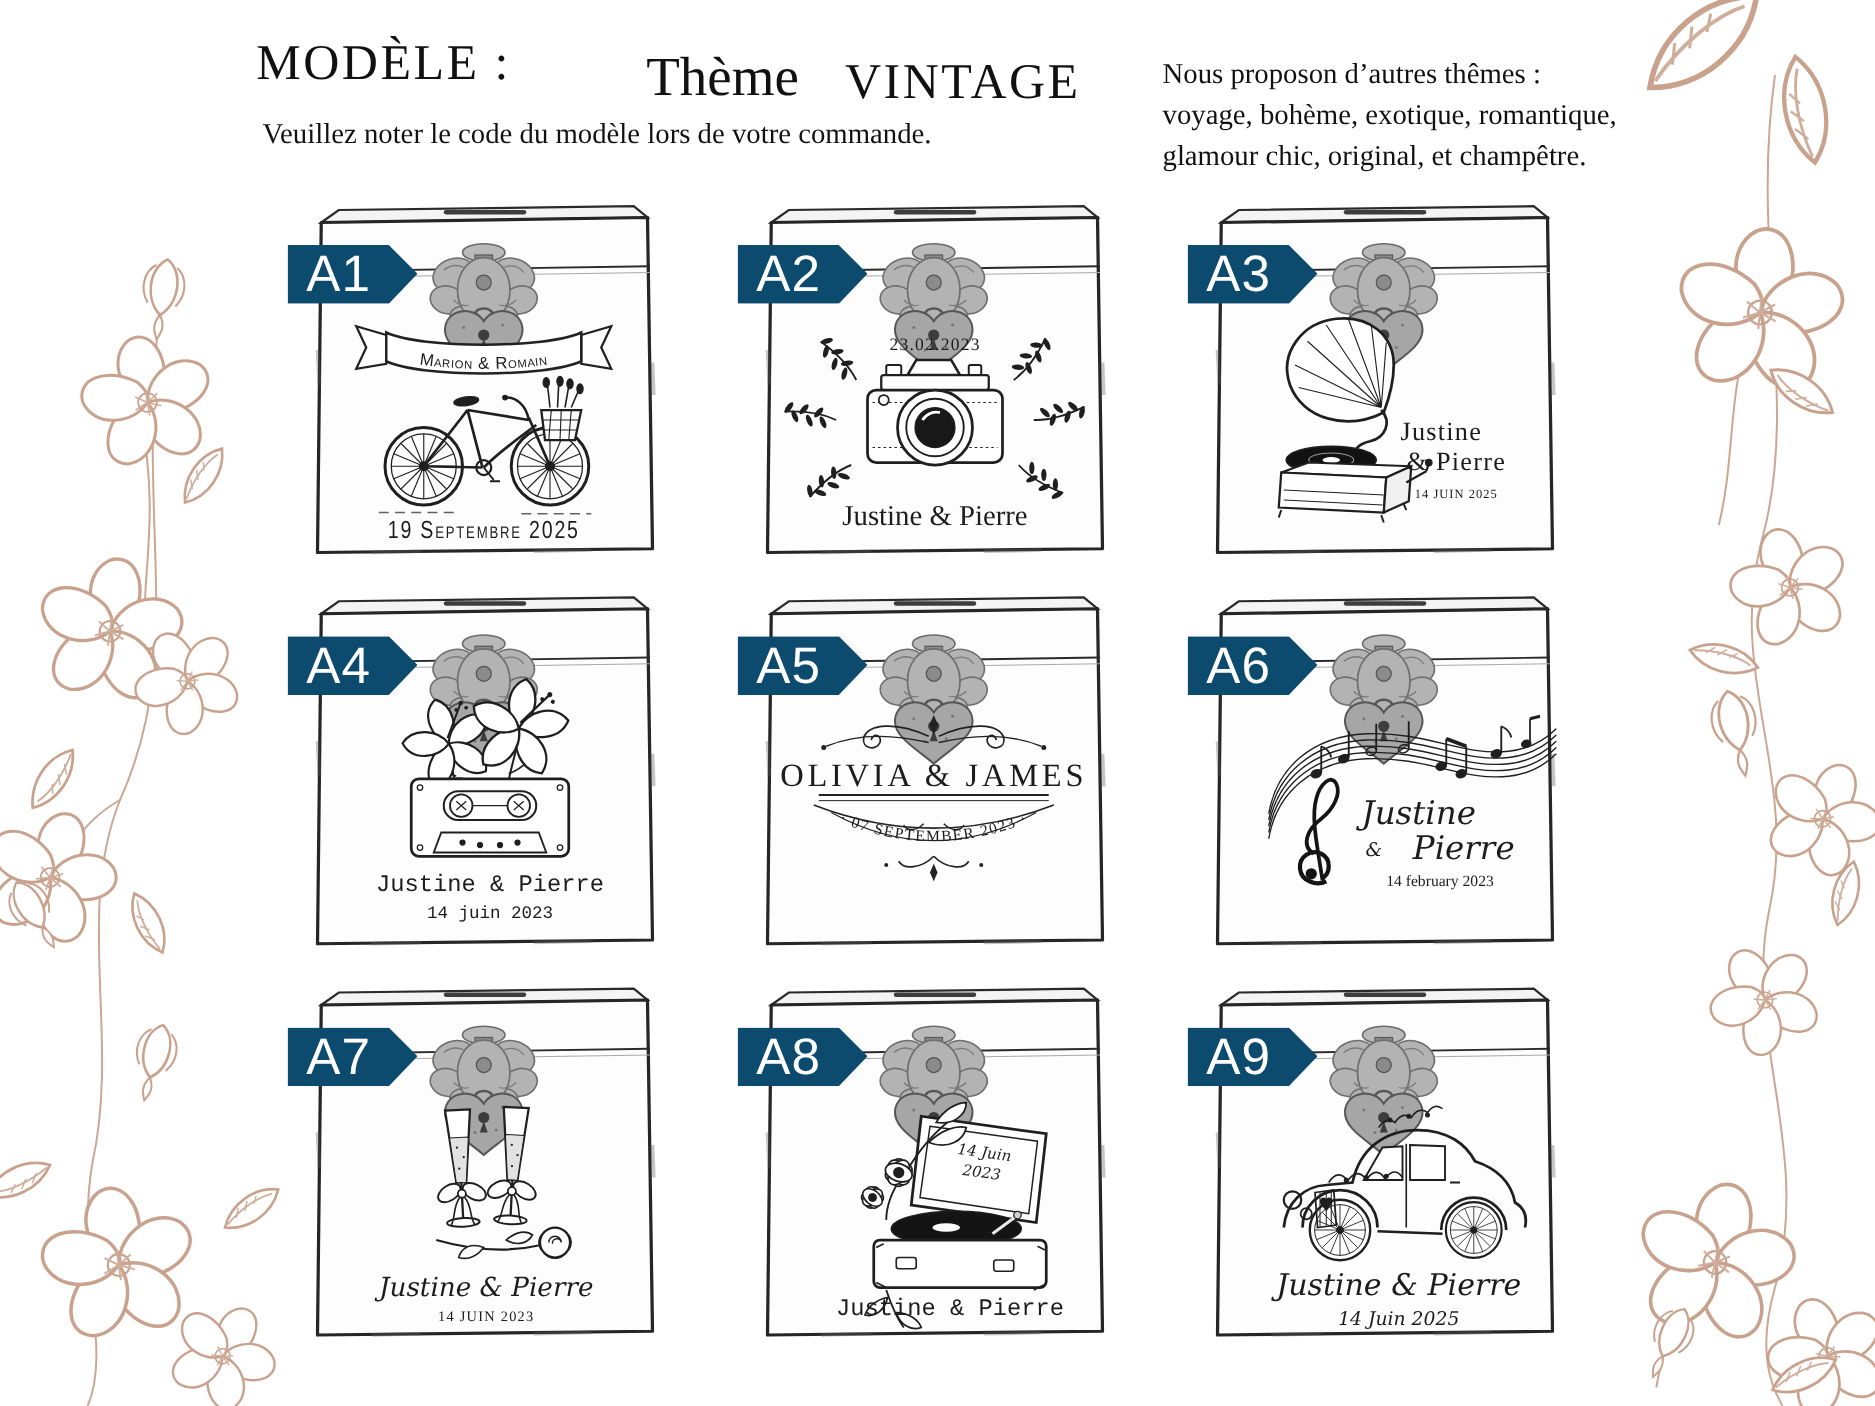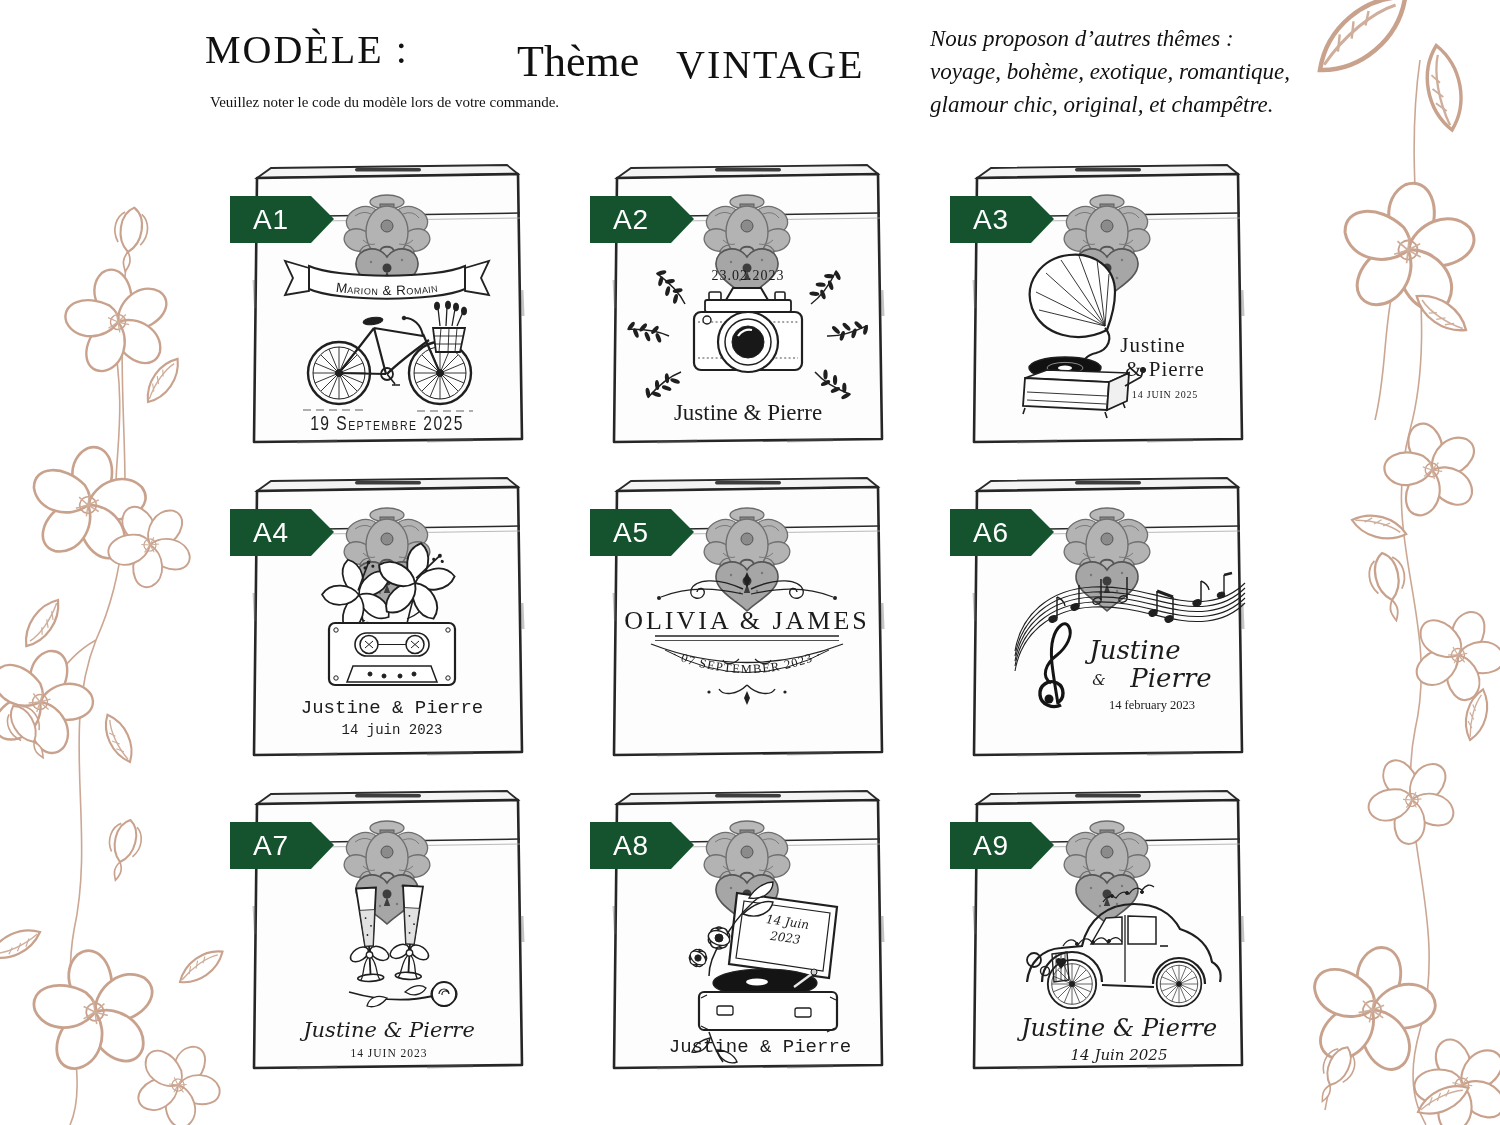--- a/index.html
+++ b/index.html
@@ -3,31 +3,31 @@
 <meta charset="utf-8">
 <style>
   html,body{margin:0;padding:0;}
   body{width:1500px;height:1125px;position:relative;overflow:hidden;background:#ffffff;
        font-family:"Liberation Serif", serif;color:#111;}
   
   .hdr-abs{position:absolute;z-index:3;}
   #title-model{left:205px;top:26px;font-size:40px;letter-spacing:2px;}
   #title-theme{left:517px;top:36px;font-size:44px;text-align:right;}
   #title-themename{left:676px;top:41px;font-size:40px;letter-spacing:2px;}
-  #subtitle{left:210px;top:94px;font-size:15px;}
-  #other-themes{left:930px;top:22px;font-size:23px;line-height:33px;width:430px;font-style:italic;}
+  #subtitle{left:210px;top:94px;font-size:23px;}
+  #other-themes{left:930px;top:42px;font-size:23px;line-height:33px;width:430px;}
   
   #cards{position:absolute;left:237px;top:160px;z-index:2;display:grid;
          grid-template-columns:repeat(3,300px);column-gap:60px;row-gap:16px;}
   .card{position:relative;width:300px;height:297px;}
   .card svg.art{position:absolute;inset:0;display:block;}
   .badge{position:absolute;left:-7px;top:36px;z-index:4;width:104px;height:47px;
-         background:#14532d;color:#fff;display:flex;align-items:center;justify-content:center;
+         background:#0c4a6e;color:#fff;display:flex;align-items:center;justify-content:center;
          padding-right:22px;box-sizing:border-box;
-         font-family:"Liberation Sans",sans-serif;font-size:28px;font-weight:500;letter-spacing:1px;
+         font-family:"Liberation Sans",sans-serif;font-size:41px;font-weight:500;letter-spacing:1px;
          clip-path:polygon(0 0,81px 0,104px 23px,81px 47px,0 47px);}
   
   text{fill:#1c1c1c;}
   .t-serif{font-family:"Liberation Serif",serif;}
   .t-sans{font-family:"Liberation Sans",sans-serif;}
   .t-mono{font-family:"Liberation Mono",monospace;}
   .t-ital{font-family:"DejaVu Serif",serif;font-style:italic;}
   .t-sc{font-variant:small-caps;}
   .florals{position:absolute;inset:0;z-index:0;pointer-events:none;}
 </style>

